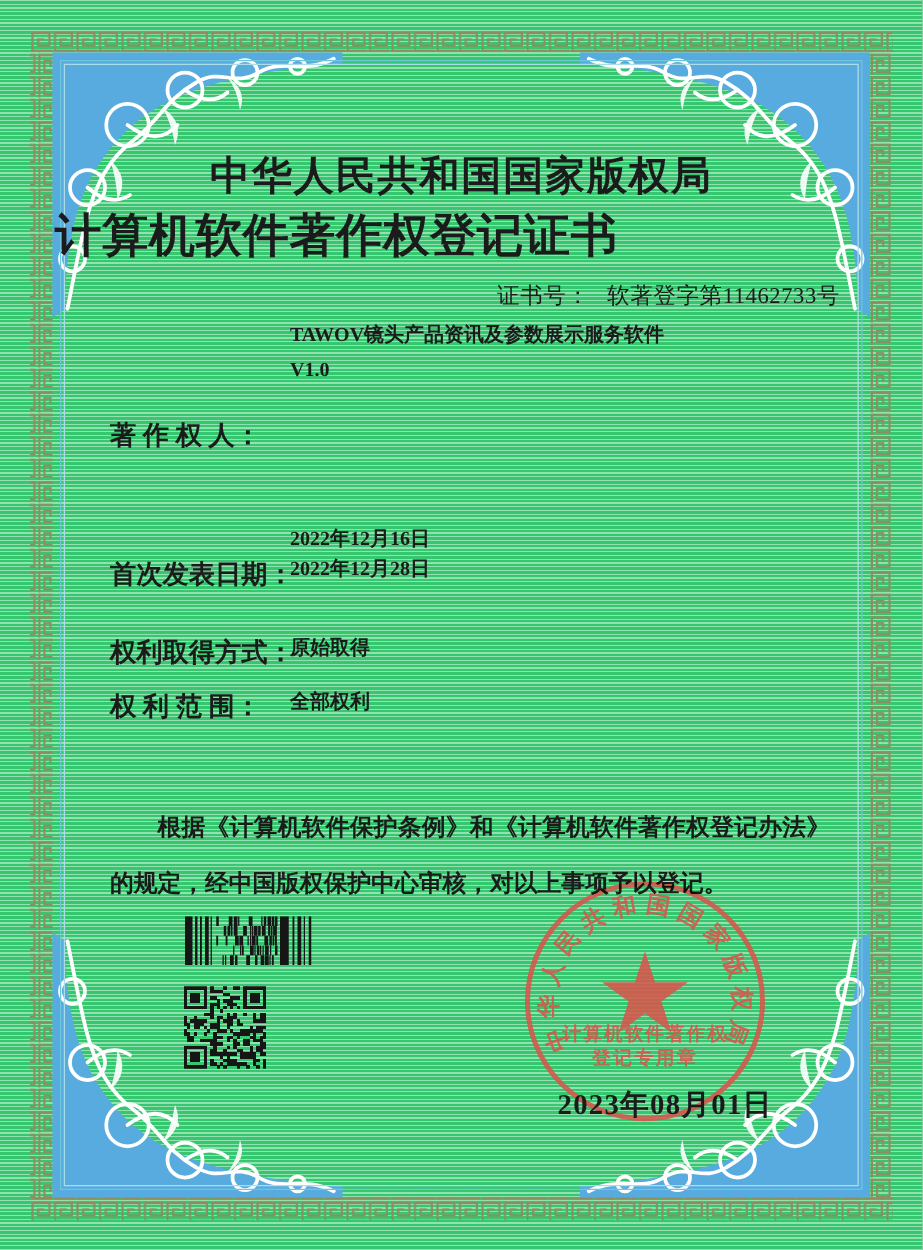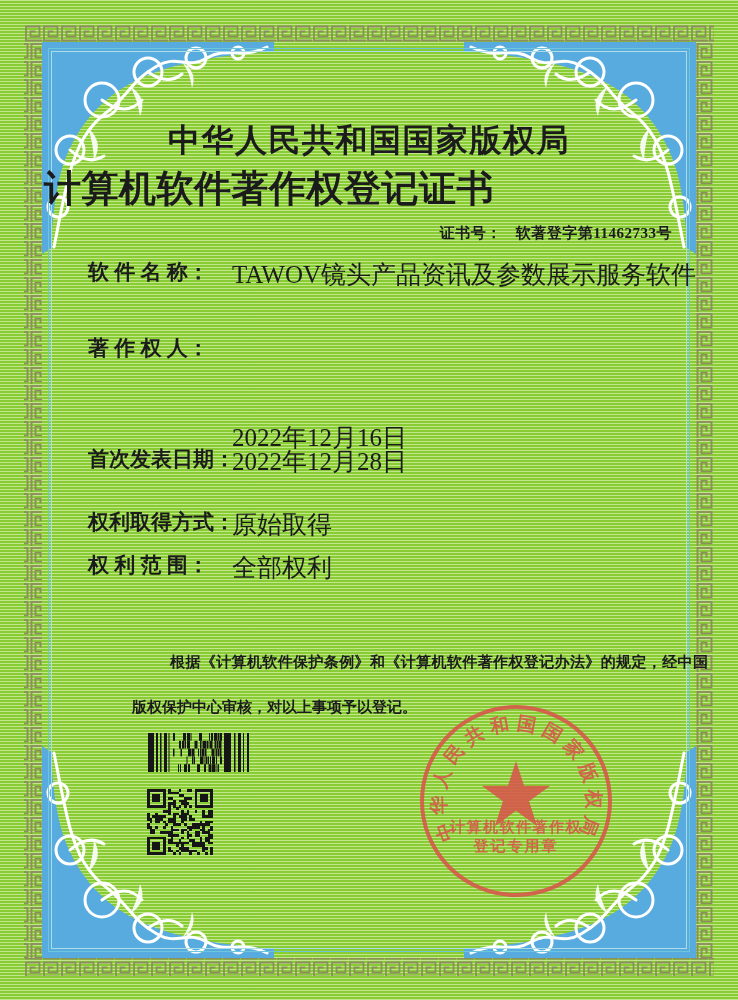--- a/index.html
+++ b/index.html
@@ -1,45 +1,45 @@
 <!DOCTYPE html>
 <html><head>
 <meta charset="utf-8">
 <style>
   html,body{margin:0;padding:0;background:#cfd8da;}
   .page{
     position:relative;width:738px;height:1000px;margin:0 auto;overflow:hidden;
-    background:#84cc16;
+    background:#22c55e;
     font-family:"Liberation Serif","DejaVu Serif",serif;
     color:var(--ink,#1b1b1b);
   }
   .page::before{ 
     content:'';position:absolute;inset:0;z-index:0;pointer-events:none;
     background:repeating-linear-gradient(180deg,
       rgba(255,255,255,.5) 0 1px,
       rgba(160,205,210,.16) 1px 3px);
   }
   .border-art{position:absolute;inset:0;z-index:1;}
   .inner-line{position:absolute;left:48px;top:48px;right:48px;bottom:48px;z-index:1;
     border:1px solid var(--cyanline,#6ec6da);}
   .inner-line::after{content:'';position:absolute;inset:2px;border:1px solid #aadde8;}
   .content{position:absolute;inset:0;z-index:2;}
   .title1{position:absolute;top:119px;left:0;width:100%;text-align:center;
     font-size:32px;font-weight:700;letter-spacing:1.5px;white-space:nowrap;}
   .title2{position:absolute;top:164px;left:0;width:100%;
     font-size:37px;font-weight:700;letter-spacing:0.5px;white-space:nowrap;padding-left:44px;}
-  .certno{position:absolute;top:224px;right:66px;font-size:15px;font-weight:700;
+  .certno{position:absolute;top:224px;right:66px;font-size:18px;font-weight:400;
     letter-spacing:0.5px;white-space:nowrap;}
   .certno .gap{display:inline-block;width:14px;}
   .row{position:absolute;left:0;width:100%;height:30px;}
   .row .lbl{position:absolute;left:88px;font-size:21px;font-weight:600;white-space:nowrap;}
-  .row .val{position:absolute;left:232px;font-size:25px;font-weight:400;white-space:nowrap;}
+  .row .val{position:absolute;left:232px;font-size:16px;font-weight:700;white-space:nowrap;}
   .para{position:absolute;left:88px;top:640px;width:576px;
-    font-size:15px;line-height:45px;font-weight:600;
-    text-align:justify;text-indent:38px;margin-left:44px;}
+    font-size:19px;line-height:45px;font-weight:600;
+    text-align:justify;text-indent:38px;}
   .barcode{position:absolute;left:148px;top:733px;z-index:2;}
   .qr{position:absolute;left:147px;top:789px;z-index:2;}
   .seal{position:absolute;left:416px;top:701px;z-index:3;opacity:.87;mix-blend-mode:multiply;}
   .issue-date{position:absolute;left:446px;top:868px;z-index:4;
     font-size:23px;font-weight:700;letter-spacing:1px;white-space:nowrap;}
 </style>
 </head>
 <body>
 
 <div class="page" style="--ink: #1b1b1b; --seal: #d8544a; --orn: #58abdf; --meander: #8d8d60; --cyanline: #6ec6da;">
@@ -85,22 +85,24 @@
   <div class="inner-line"></div>
 
   <div class="content">
 
     <div class="title1">中华人民共和国国家版权局</div>
     <div class="title2">计算机软件著作权登记证书</div>
 
     <div class="certno"><span>证书号：</span><span class="gap"></span><span>软著登字第11462733号</span></div>
 
     <div class="row" style="top:258px">
-      <span class="lbl">软 件 名 称：</span>
       <span class="val">TAWOV镜头产品资讯及参数展示服务软件</span>
+    </div>
+    <div class="row" style="top:288px">
+      <span class="val">V1.0</span>
     </div>
 
     <div class="row" style="top:334px">
       <span class="lbl">著 作 权 人：</span>
     </div>
 
     <div class="row" style="top:421px">
       <span class="val">2022年12月16日</span>
     </div>
 
@@ -515,15 +517,16 @@
       </defs>
       <circle cx="100" cy="100" r="94" fill="none" stroke-width="4" style="stroke:var(--seal,#d8544a)"></circle>
       <text font-size="19" font-weight="700" letter-spacing="6" style="fill:var(--seal,#d8544a)">
         <textPath href="#sealArc" startOffset="50%" text-anchor="middle">中华人民共和国国家版权局</textPath>
       </text>
       <path transform="translate(100,96) scale(1.06)" d="M0,-34 L7.64,-10.52 L32.34,-10.51 L12.36,4.02 L19.98,27.51 L0,13 L-19.98,27.51 L-12.36,4.02 L-32.34,-10.51 L-7.64,-10.52 Z" style="fill:var(--seal,#d8544a)"></path>
       <text x="100" y="131" text-anchor="middle" font-size="15" font-weight="700" letter-spacing="1.5" style="fill:var(--seal,#d8544a)">计算机软件著作权</text>
       <text x="100" y="150" text-anchor="middle" font-size="15" font-weight="700" letter-spacing="2" style="fill:var(--seal,#d8544a)">登记专用章</text>
     </svg>
 
+    <div class="issue-date">2023年08月01日</div>
 
   </div>
 </div>
 
 </body></html>

